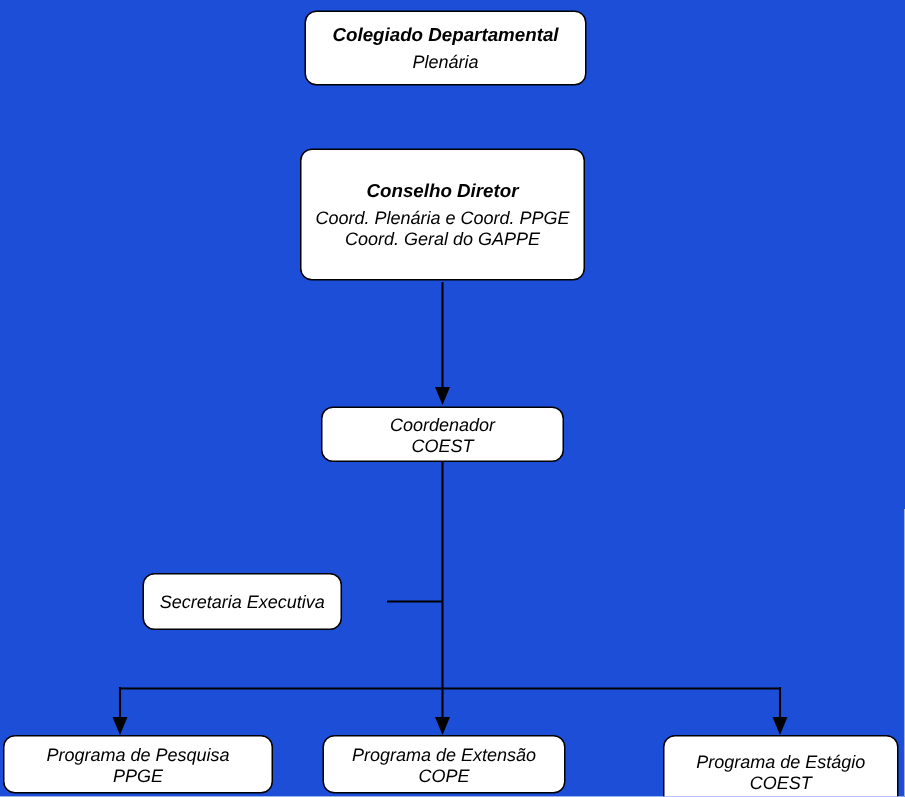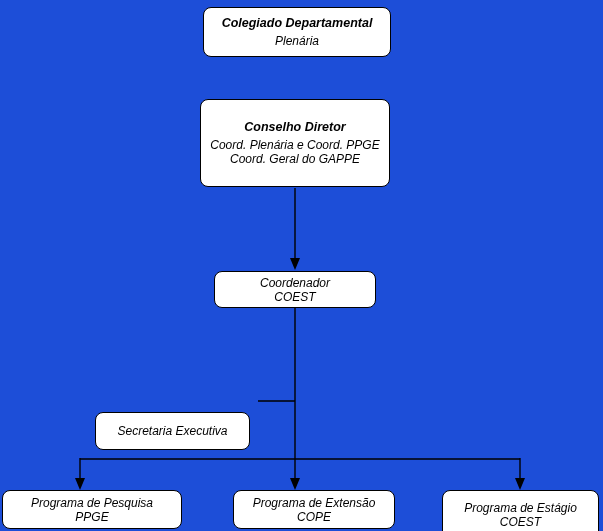--- a/index.html
+++ b/index.html
@@ -40,23 +40,23 @@
     color: #000000;
   }
   .node .title-bold {
     font-weight: bold;
     font-size: 12.5px;
   }
   .node-colegiado { left: 203px; top: 7px;  width: 188px; height: 50px; gap: 4px; }
   .node-conselho  { left: 200px; top: 99px; width: 190px; height: 88px; }
   .node-conselho .title-bold { margin-bottom: 4px; }
   .node-coordenador { left: 214px; top: 271px; width: 162px; height: 37px; }
-  .node-secretaria  { left: 95px;  top: 382px; width: 155px; height: 38px; margin-top: 30px; }
+  .node-secretaria  { left: 95px;  top: 382px; width: 133px; height: 38px; }
   .node-pesquisa { left: 2px;   top: 490px; width: 180px; height: 39px; }
-  .node-extensao { left: 233px; top: 490px; width: 162px; height: 39px; }
+  .node-extensao { left: 215px; top: 490px; width: 162px; height: 39px; }
   .node-estagio  { left: 442px; top: 490px; width: 157px; height: 49px; }
 </style>
 </head>
 <body>
 
 <div class="canvas">
 
   <svg class="connectors" viewBox="0 0 603 531" xmlns="http://www.w3.org/2000/svg">
 
     <line x1="295" y1="188" x2="295" y2="259" stroke="#000000" stroke-width="1.4"></line>

